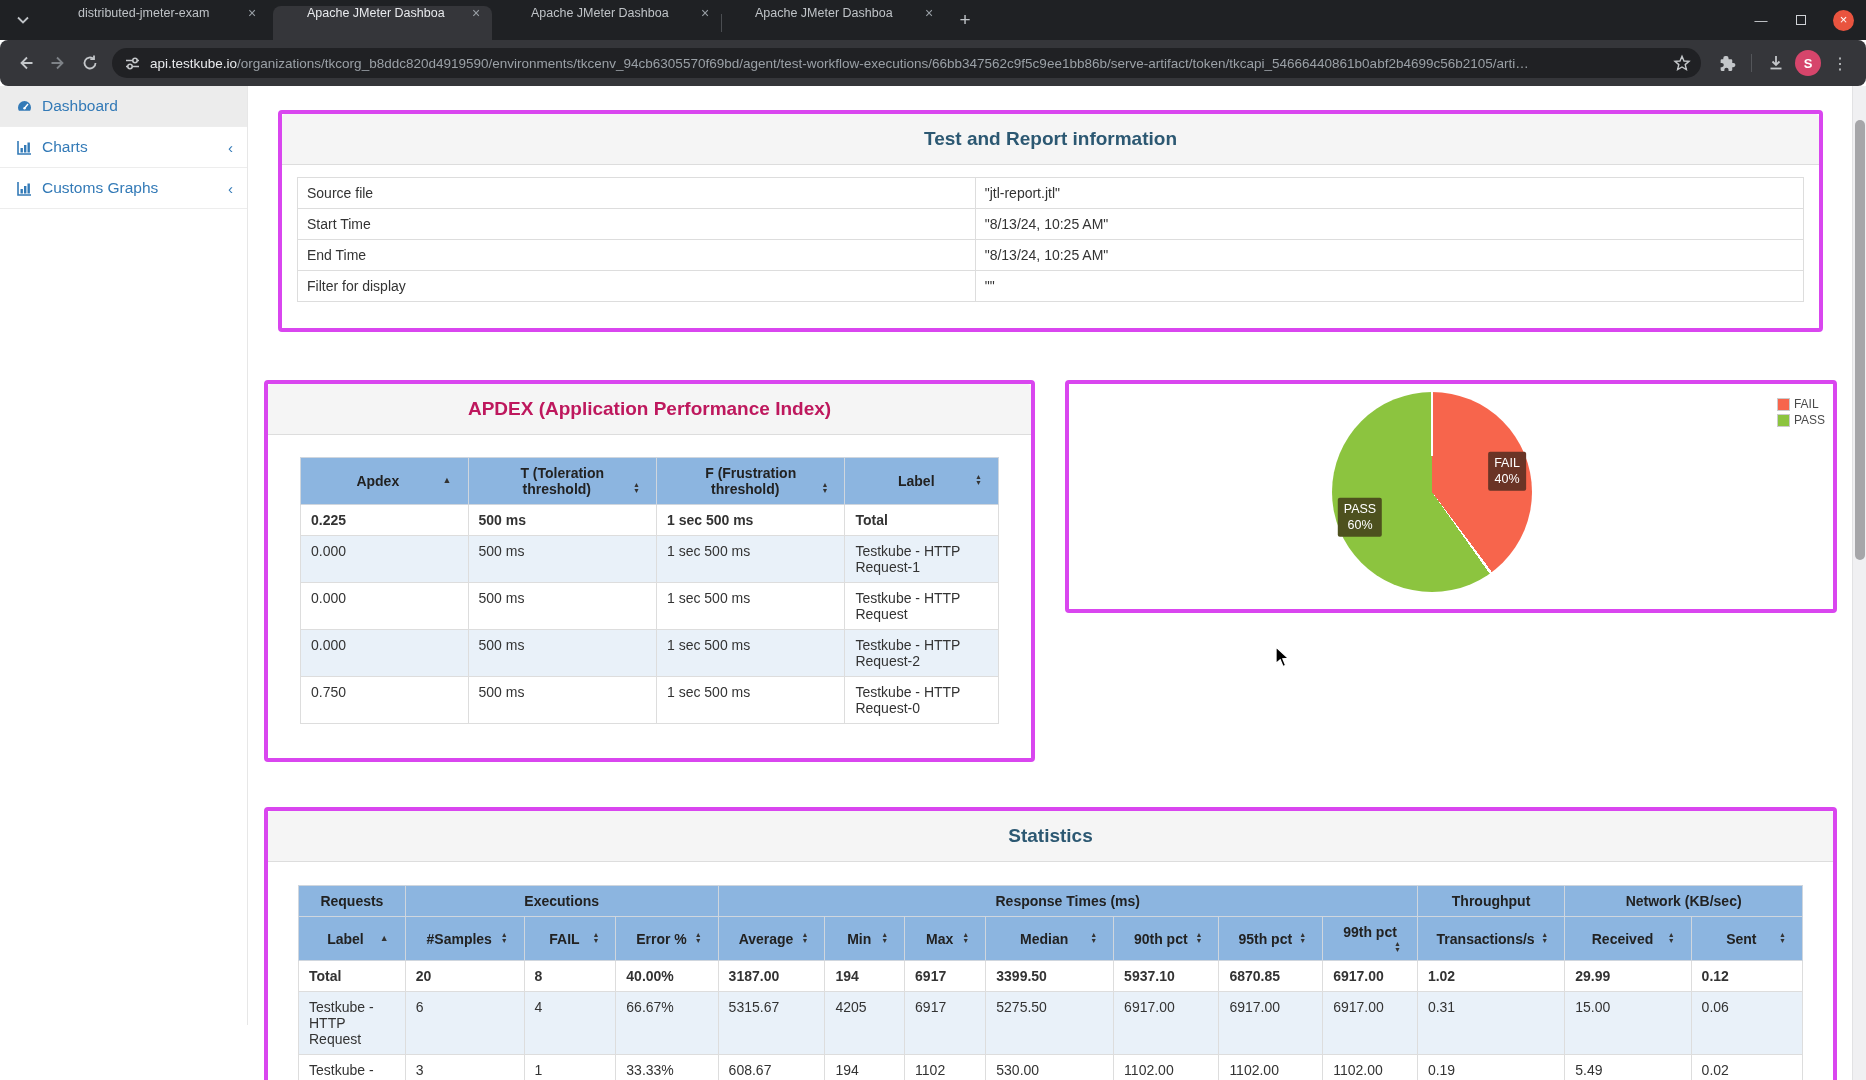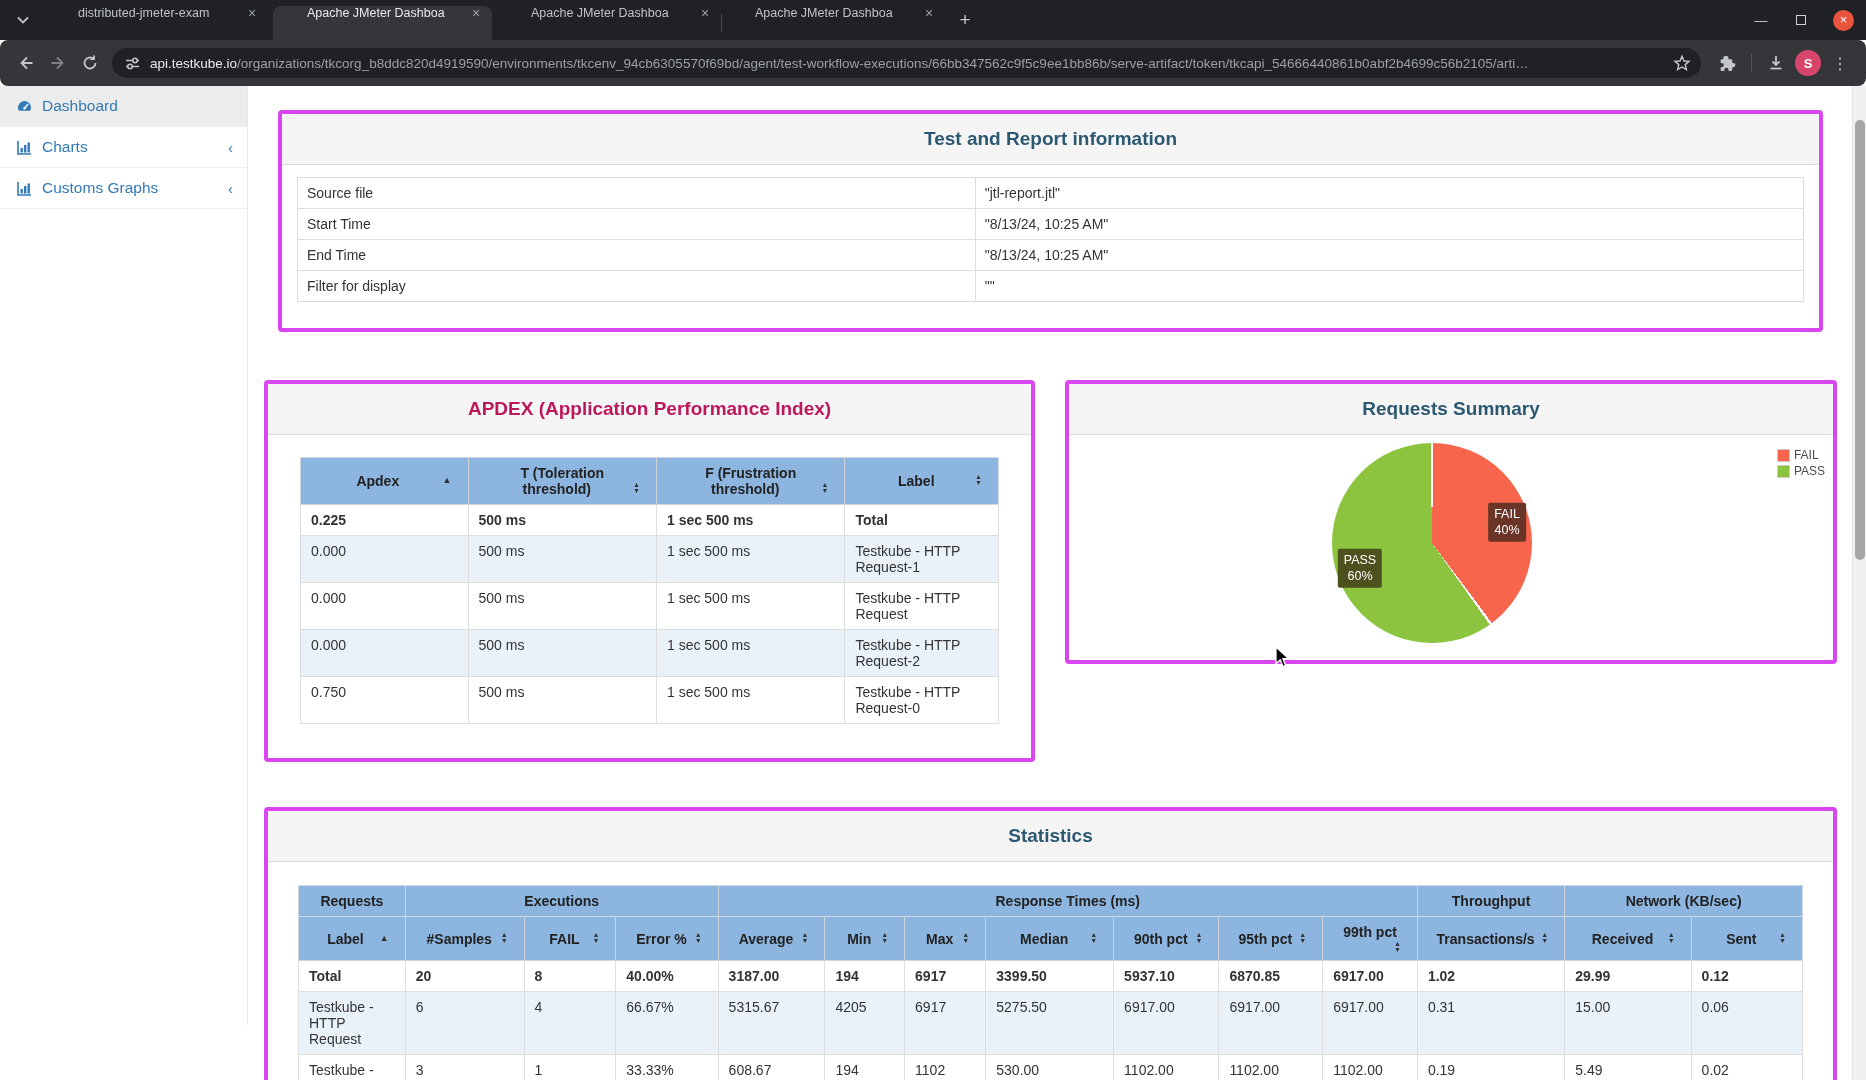--- a/index.html
+++ b/index.html
@@ -323,21 +323,20 @@
                     <td>500 ms</td>
                     <td>1 sec 500 ms</td>
                     <td>Testkube - HTTP Request-0</td>
                   </tr>
             </tbody>
               </table>
           </div>
         </div>
 
         <div class="panel req-panel">
-          <div class="phead teal">Requests Summary</div>
           <div class="req-body">
             <div class="pie" style="background: conic-gradient(rgb(255, 255, 255) 0deg, rgb(255, 255, 255) 0.8deg, rgb(247, 101, 76) 0.8deg, rgb(247, 101, 76) 143.2deg, rgb(255, 255, 255) 143.2deg, rgb(255, 255, 255) 144.8deg, rgb(140, 196, 63) 144.8deg, rgb(140, 196, 63) 359.2deg, rgb(255, 255, 255) 359.2deg, rgb(255, 255, 255) 360deg);"></div>
             <div class="plabel fail" style="background: rgb(106, 52, 38);">
               <span>FAIL</span><br>
               <span>40%</span>
             </div>
             <div class="plabel pass" style="background: rgb(77, 81, 30);">
               <span>PASS</span><br>
               <span>60%</span>
             </div>

